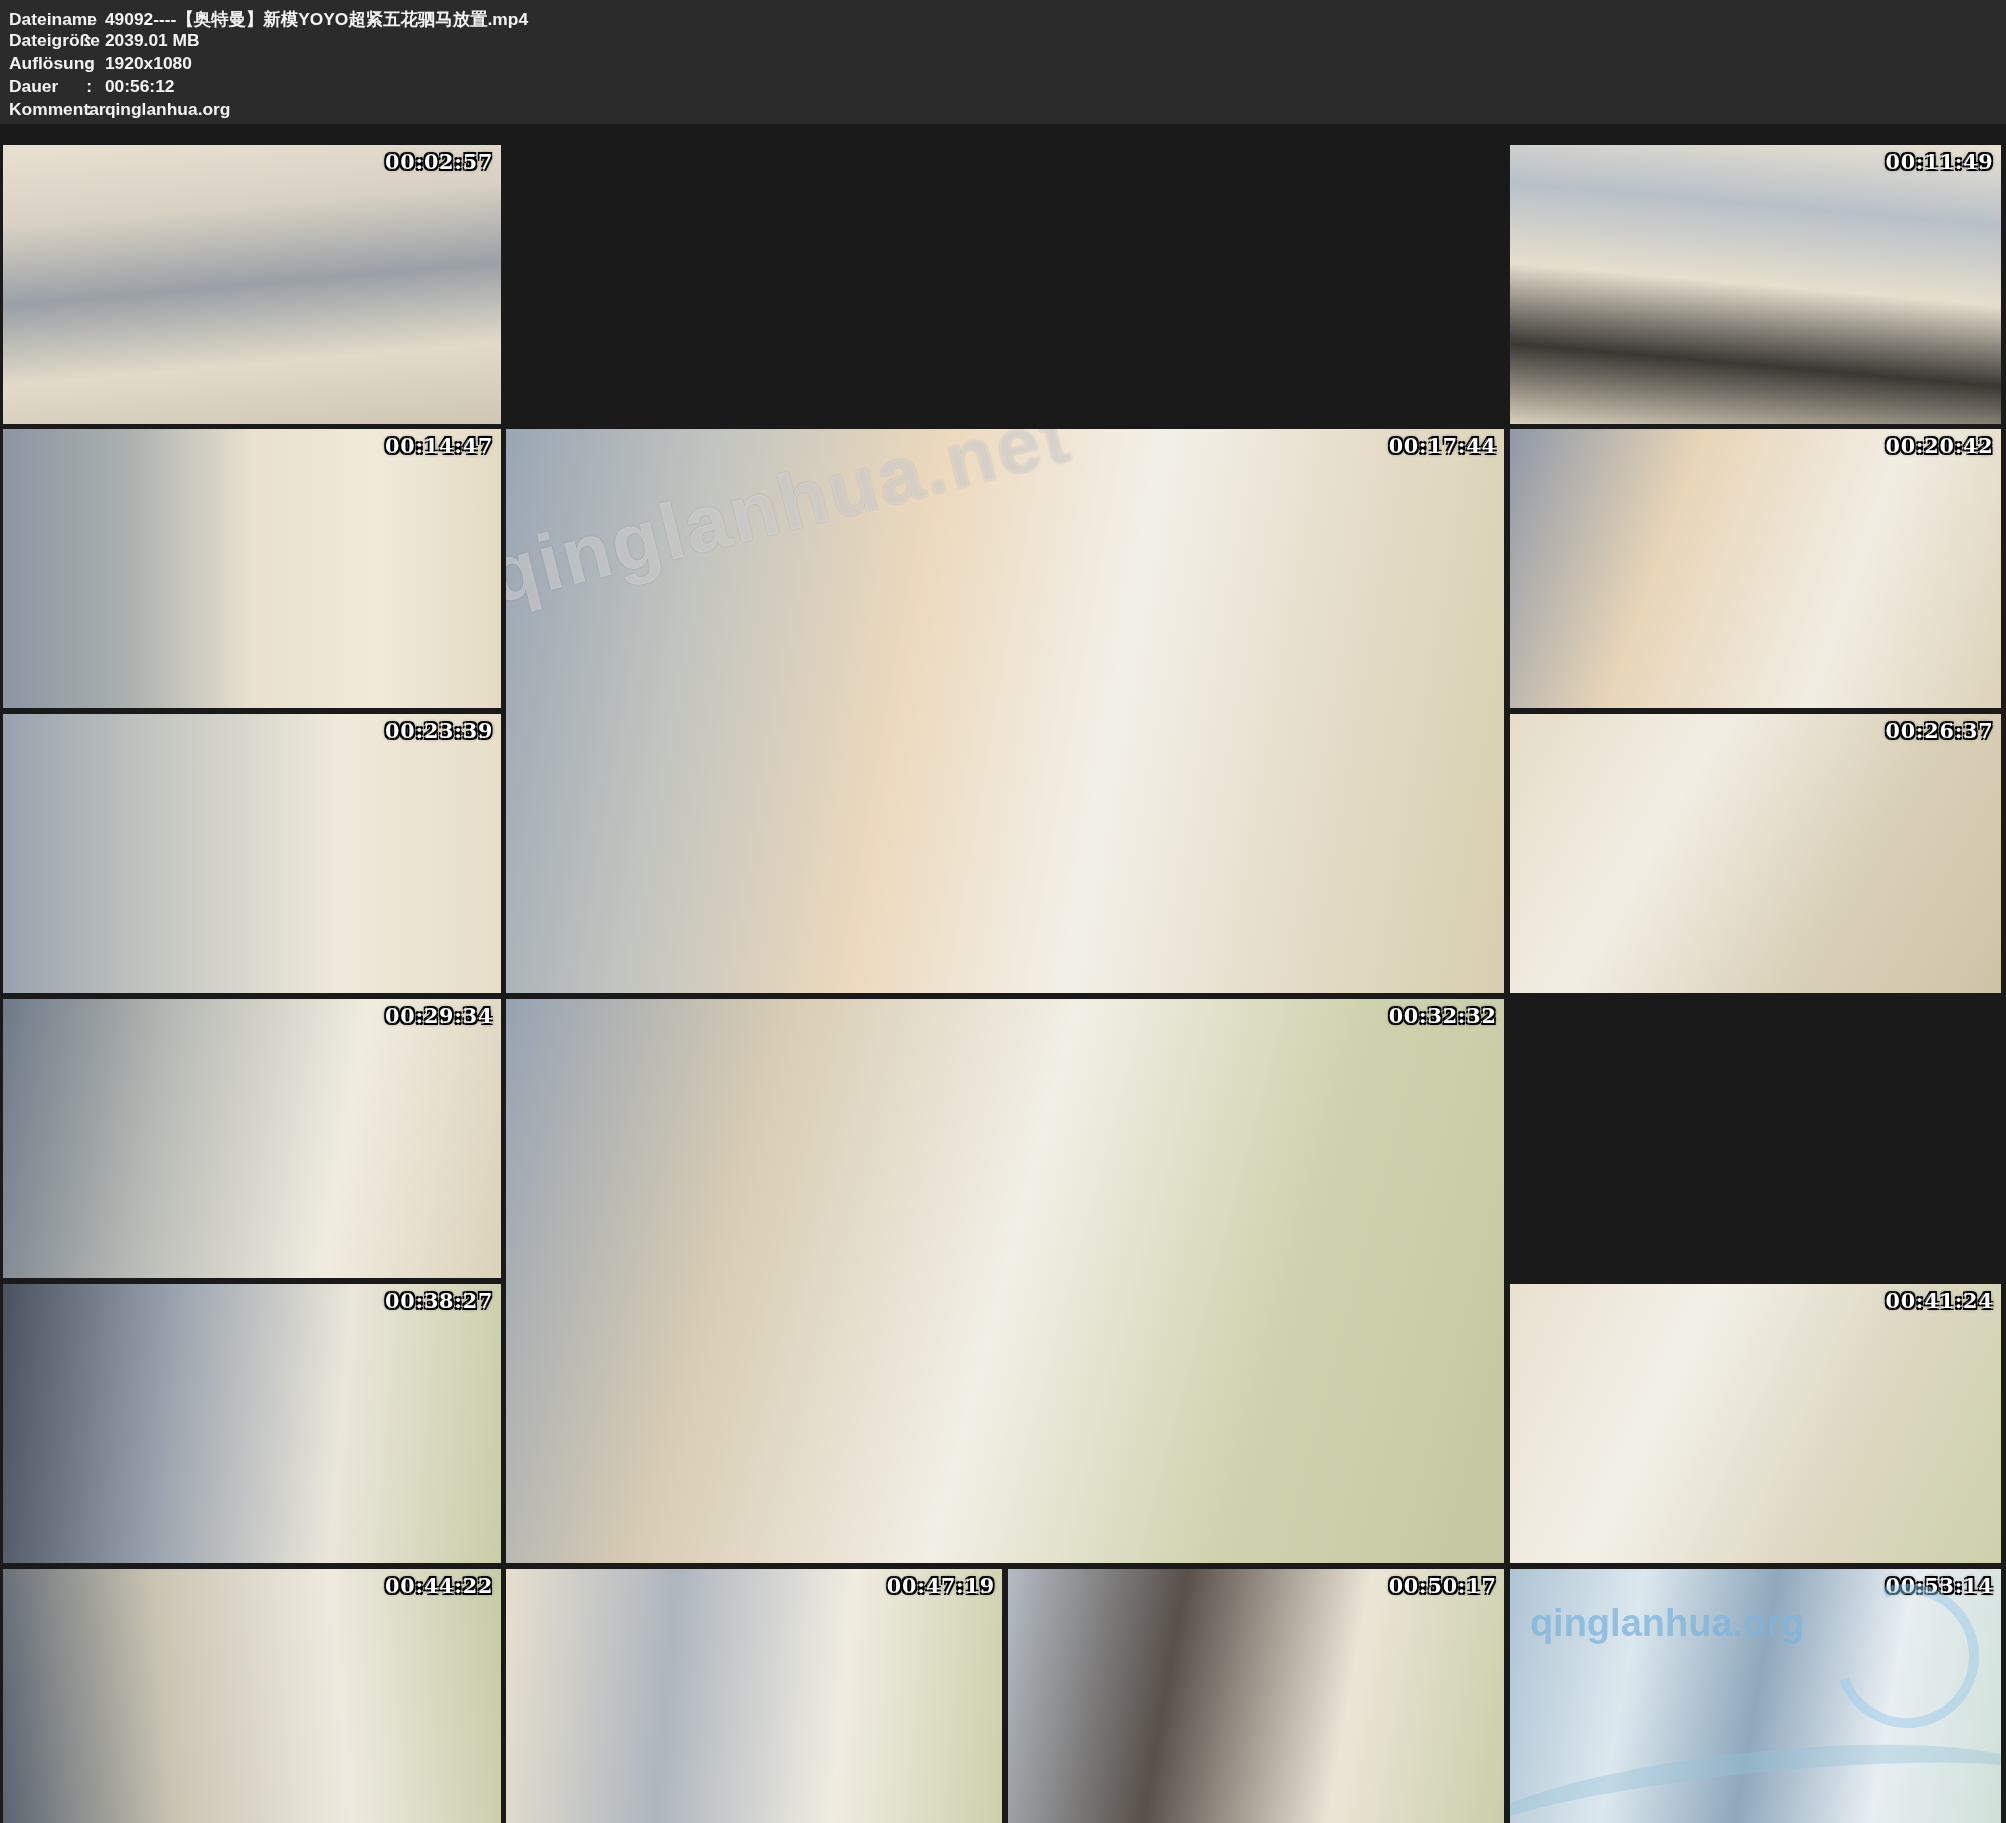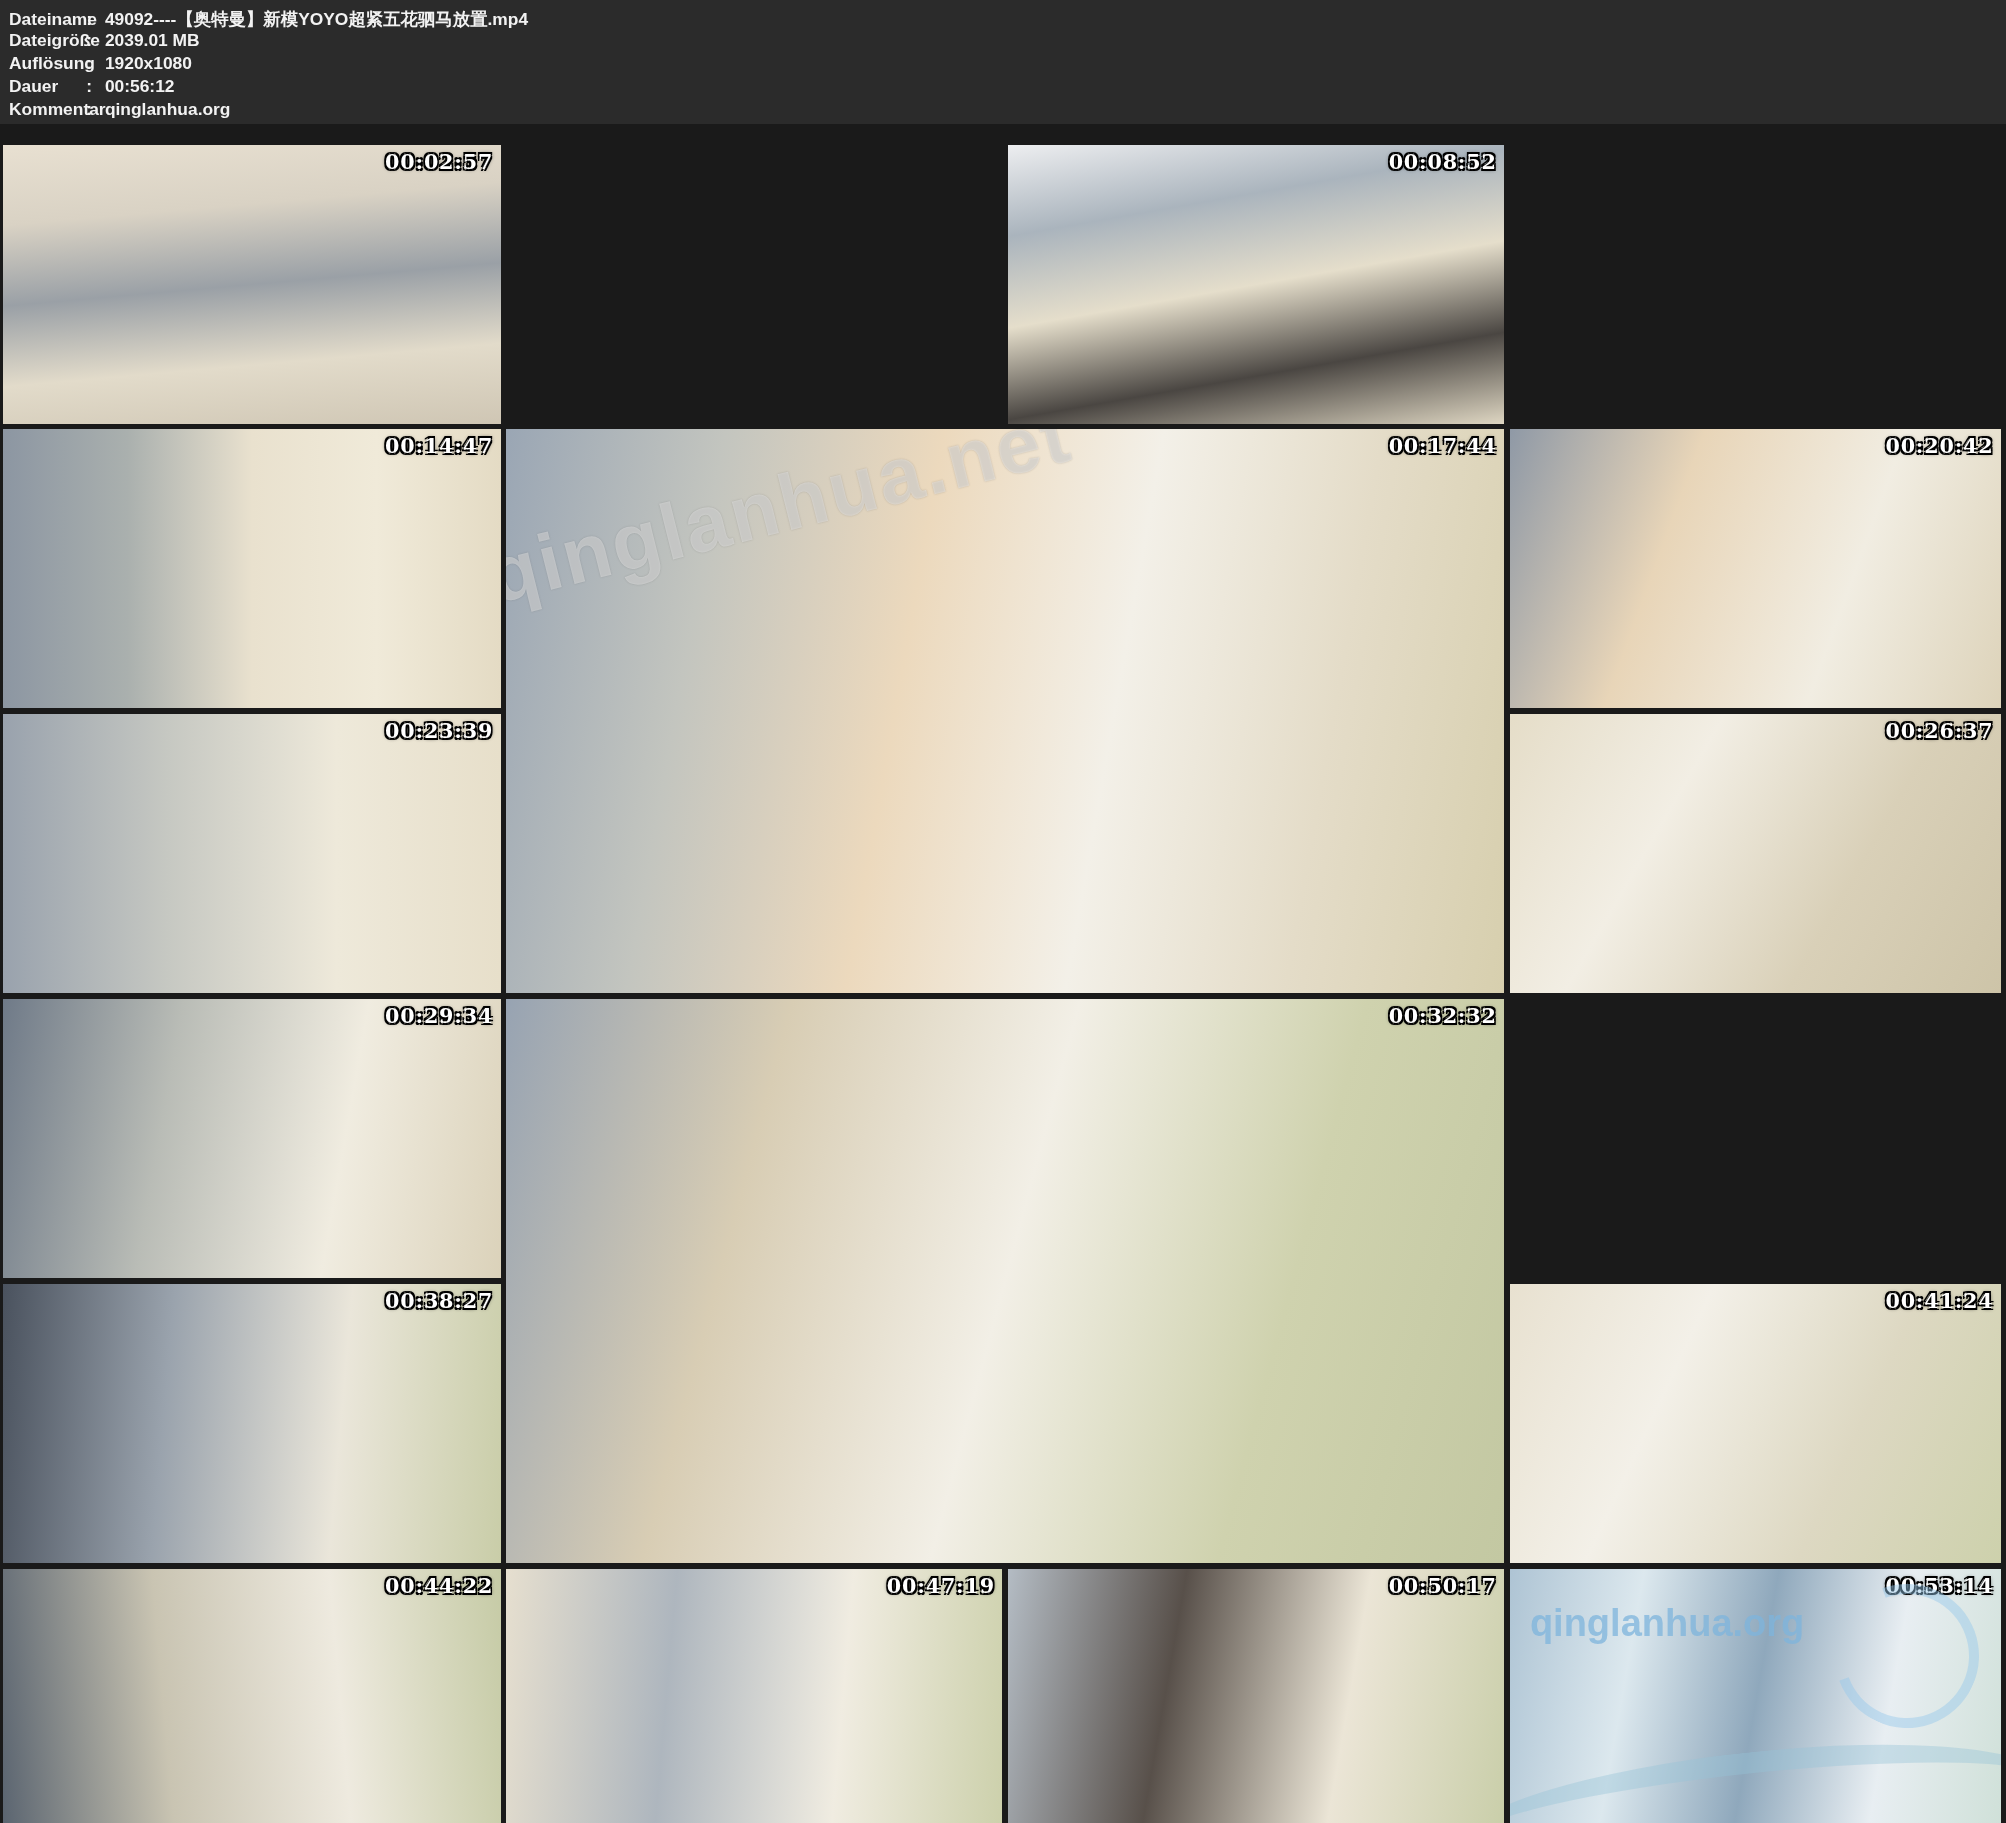--- a/index.html
+++ b/index.html
@@ -129,24 +129,24 @@
       <span class="header-value">qinglanhua.org</span>
   </div>
 </div>
 
 <div class="sheet" id="sheet" style="background: rgb(26, 26, 26);">
   <div class="thumb" style="grid-area: 1 / 1 / span 1 / span 1; background: linear-gradient(175deg, rgb(232, 224, 209) 0%, rgb(217, 210, 196) 25%, rgb(154, 160, 166) 50%, rgb(226, 219, 202) 75%, rgb(207, 198, 180) 100%);">
     <span class="timestamp" style="color: rgb(255, 255, 255);">00:02:57</span>
   </div>
 
 
-  <div class="thumb" style="grid-area: 1 / 3 / span 1 / span 1; background: linear-gradient(170deg, rgb(237, 238, 240) 0%, rgb(170, 180, 189) 25%, rgb(229, 222, 203) 50%, rgb(74, 70, 66) 75%, rgb(222, 214, 194) 100%);">
-    <span class="timestamp" style="color: rgb(255, 255, 255);">00:08:52</span>
-  </div>
-
+
+  <div class="thumb" style="grid-area: 1 / 4 / span 1 / span 1; background: linear-gradient(185deg, rgb(233, 226, 210) 0%, rgb(184, 192, 200) 25%, rgb(230, 223, 206) 50%, rgb(58, 55, 52) 75%, rgb(217, 209, 189) 100%);">
+    <span class="timestamp" style="color: rgb(255, 255, 255);">00:11:49</span>
+  </div>
 
   <div class="thumb" style="grid-area: 2 / 1 / span 1 / span 1; background: linear-gradient(90deg, rgb(140, 150, 162) 0%, rgb(170, 176, 174) 25%, rgb(233, 225, 206) 50%, rgb(240, 234, 217) 75%, rgb(228, 219, 196) 100%);">
     <span class="timestamp" style="color: rgb(255, 255, 255);">00:14:47</span>
   </div>
 
   <div class="thumb" style="grid-area: 2 / 2 / span 2 / span 2; background: linear-gradient(100deg, rgb(154, 166, 180) 0%, rgb(195, 197, 191) 20%, rgb(236, 217, 189) 40%, rgb(243, 240, 232) 60%, rgb(228, 220, 200) 80%, rgb(215, 207, 174) 100%);">
     <span class="timestamp" style="color: rgb(255, 255, 255);">00:17:44</span>
   <span class="wm-net">qinglanhua.net</span>
     </div>
 

